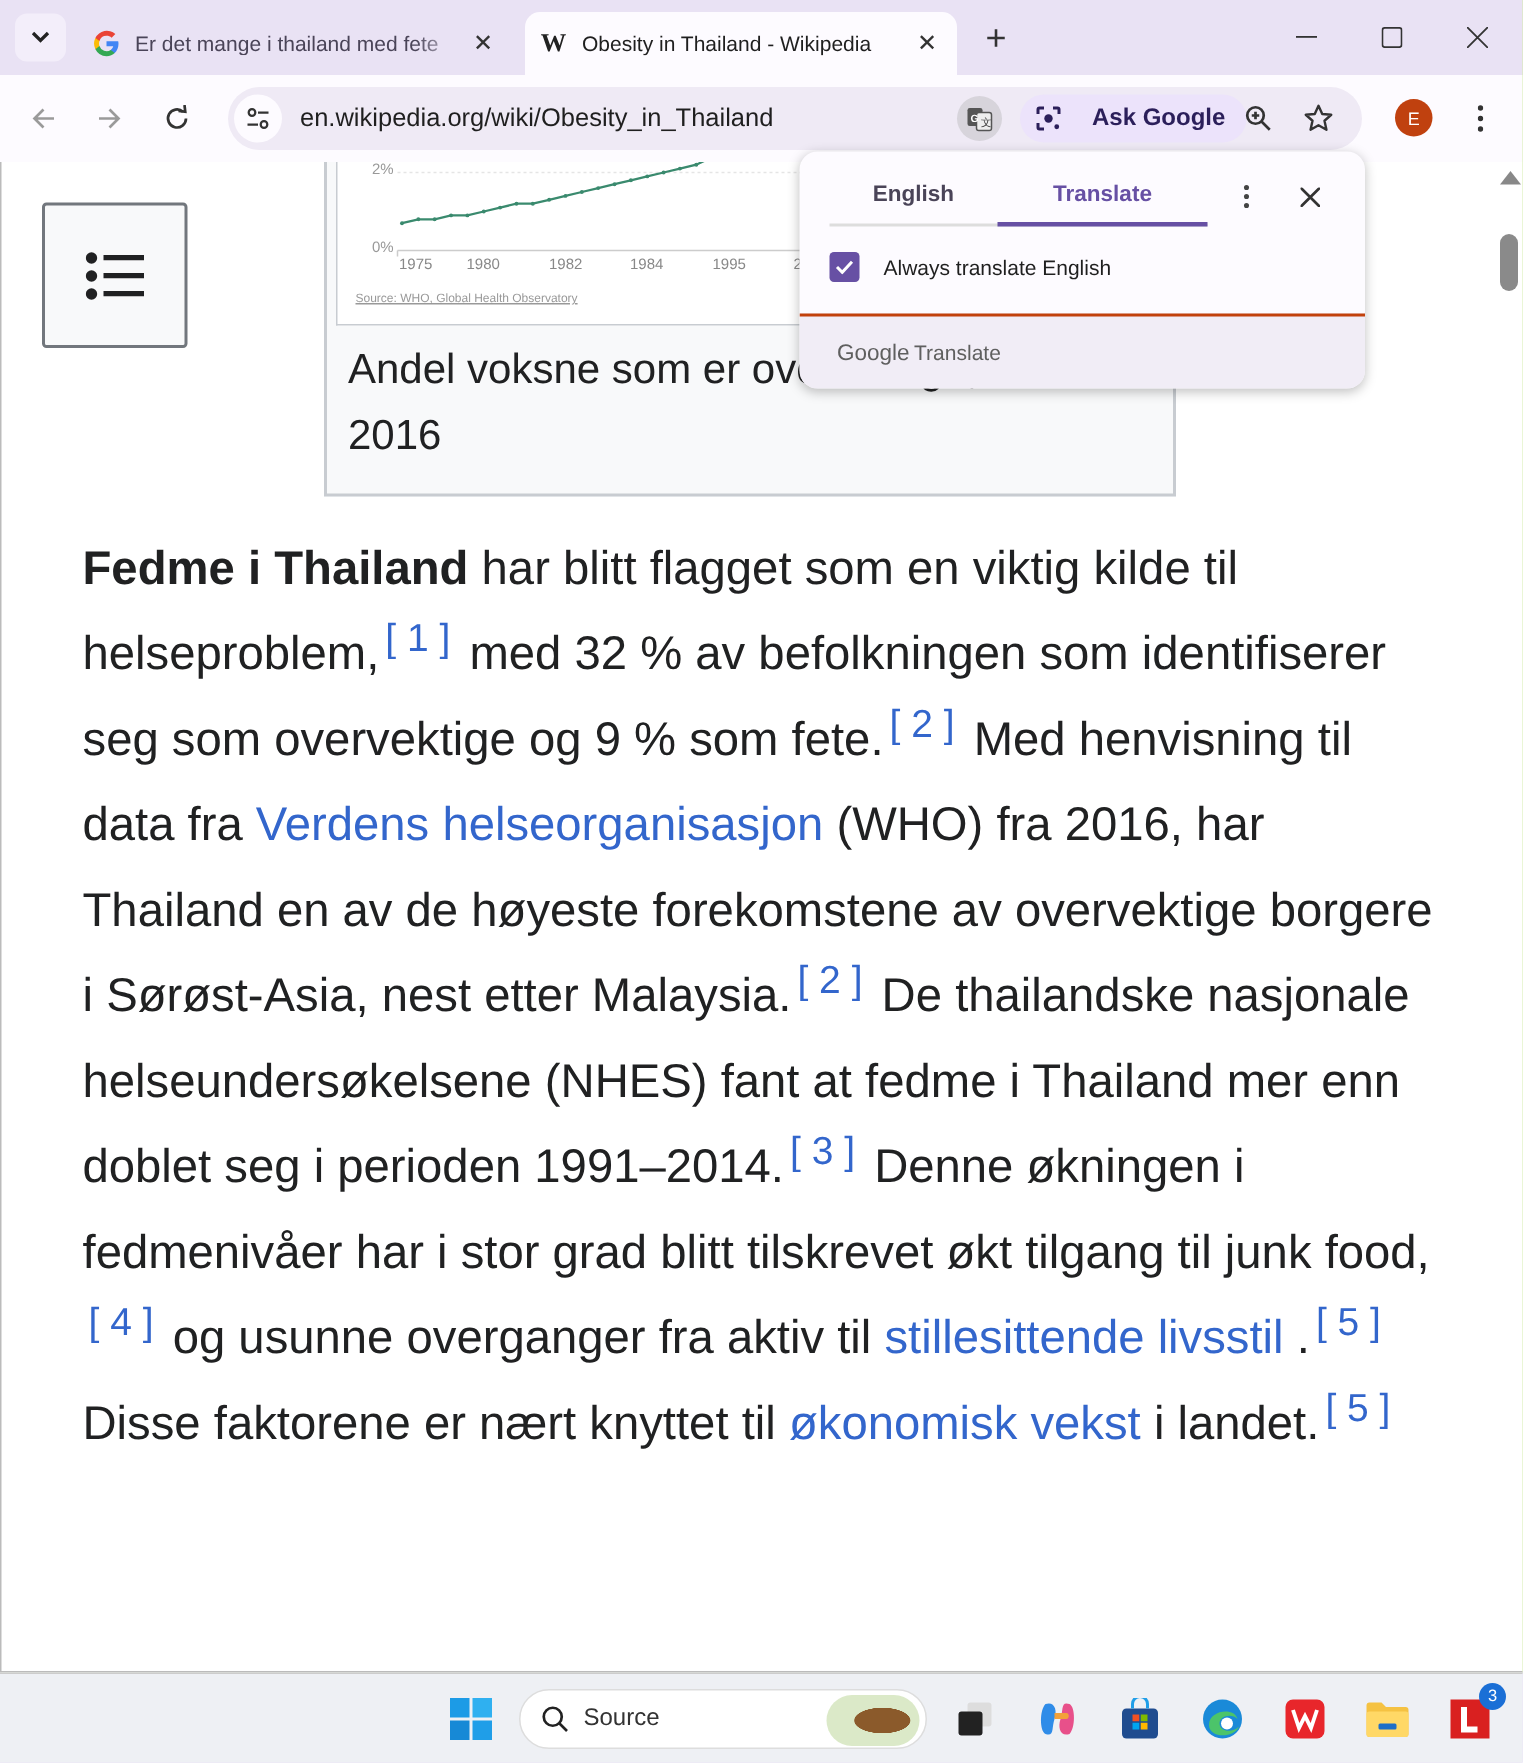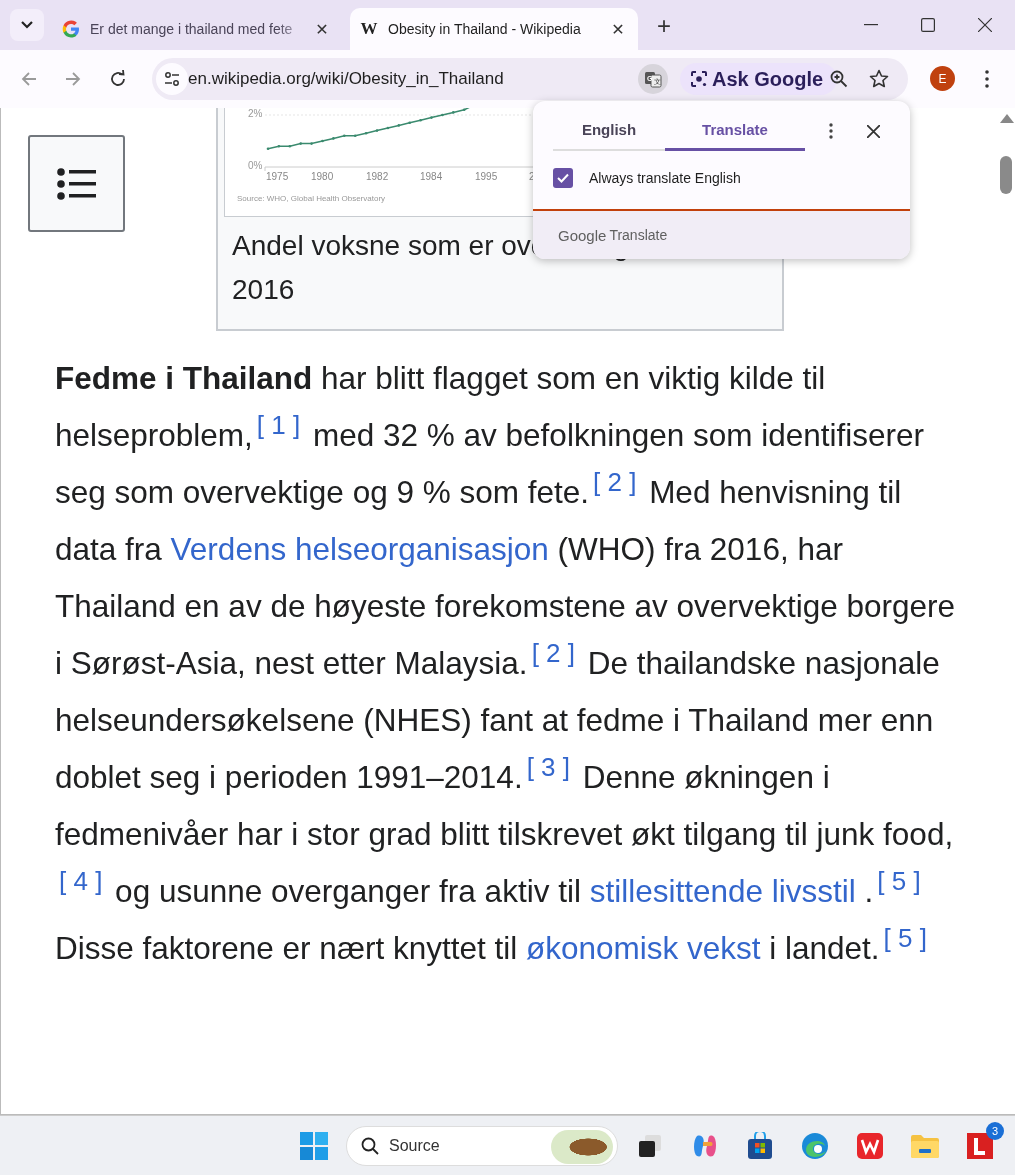--- a/index.html
+++ b/index.html
@@ -15,35 +15,35 @@
   .tab .title { flex: 1; white-space: nowrap; overflow: hidden; }
   .tab.inactive .title { -webkit-mask-image: linear-gradient(90deg, #000 85%, transparent); mask-image: linear-gradient(90deg, #000 85%, transparent); }
   .tab .close { width: 24px; height: 24px; display: flex; align-items: center; justify-content: center; margin-right: 8px; font-size: 16px; color: #333; }
   .newtab { position: absolute; left: 650px; top: 12px; width: 28px; height: 28px; display: flex; align-items: center; justify-content: center; font-size: 24px; color: #333; }
   .winctl { position: absolute; top: 10px; width: 40px; height: 30px; display: flex; align-items: center; justify-content: center; color: #333; }
   
   .toolbar { position: absolute; top: 50px; left: 0; width: 1015px; height: 58px; background: #fdfbff; }
   .navbtn { position: absolute; top: 14px; width: 30px; height: 30px; display: flex; align-items: center; justify-content: center; color: #5f5f5f; font-size: 20px; }
   .omnibox { position: absolute; left: 152px; top: 8px; width: 756px; height: 42px; border-radius: 21px; background: #efeaf5; display: flex; align-items: center; }
   .omnibox .site-info { width: 32px; height: 32px; margin-left: 4px; border-radius: 16px; background: #fdfbff; display: flex; align-items: center; justify-content: center; }
-  .omnibox .url { font-size: 17px; color: #1f1f1f; flex: 1; }
+  .omnibox .url { margin-left: 12px; font-size: 17px; color: #1f1f1f; flex: 1; }
   .omni-translate { position: absolute; left: 486px; top: 6px; width: 30px; height: 30px; border-radius: 15px; background: #d7d4db; display: flex; align-items: center; justify-content: center; }
-  .ask-google { position: absolute; left: 528px; top: 5px; height: 32px; padding: 0 14px 0 10px; border-radius: 16px; background: #ece3fb; display: flex; align-items: center; gap: 4px; font-size: 20px; font-weight: bold; color: #2b1f5a; }
+  .ask-google { position: absolute; left: 528px; top: 5px; height: 32px; padding: 0 14px 0 10px; border-radius: 16px; background: #ece3fb; display: flex; align-items: center; gap: 20px; font-size: 16px; font-weight: bold; color: #2b1f5a; }
   .omni-icon { position: absolute; top: 6px; width: 30px; height: 30px; display: flex; align-items: center; justify-content: center; color: #333; }
   .avatar { position: absolute; left: 930px; top: 16px; width: 25px; height: 25px; border-radius: 50%; background: #c0410f; color: #fff; font-size: 12px; display: flex; align-items: center; justify-content: center; }
   .menu-dots { position: absolute; left: 975px; top: 14px; width: 24px; height: 30px; display: flex; align-items: center; justify-content: center; }
   
   .page { position: absolute; top: 108px; left: 0; width: 1015px; height: 1007px; background: #fff; overflow: hidden; border-left: 1px solid #bbb; border-bottom: 1px solid #bbb; }
   .toc-btn { position: absolute; left: 27px; top: 27px; width: 97px; height: 97px; border: 2px solid #72777d; border-radius: 3px; background: #f8f9fa; display: flex; align-items: center; justify-content: center; }
   .figure { position: absolute; left: 215px; top: -10px; width: 568px; height: 233px; border: 2px solid #c8ccd1; background: #f8f9fa; }
   .chart { position: absolute; left: 6px; top: 0px; width: 555px; height: 117px; background: #fff; border: 1px solid #c8ccd1; border-top: none; }
   .chart svg { position: absolute; left: 0; top: 0; }
   .chart .ytick { position: absolute; font-size: 10px; color: #999; }
   .chart .xtick { position: absolute; font-size: 10px; color: #888; top: 71px; }
-  .chart .source { position: absolute; left: 12px; top: 94px; font-size: 8px; color: #999; }
+  .chart .source { position: absolute; left: 12px; top: 94px; font-size: 8px; color: #999; text-decoration: underline; }
   .caption { position: absolute; left: 14px; top: 124px; width: 540px; font-size: 28px; line-height: 44px; color: #202122; }
   .article { position: absolute; left: 54px; top: 242px; width: 900px; font-size: 31.5px; line-height: 57px; color: #202122; }
   .article b { font-weight: bold; }
   .article a { color: #3366cc; text-decoration: none; }
   .article sup { font-size: 26px; color: #3366cc; vertical-align: 12px; line-height: 0; margin: 0 4px; }
   .scrollbar { position: absolute; right: 0; top: 0; width: 16px; height: 1007px; }
   .scroll-up { position: absolute; left: 1px; top: 6px; width: 0; height: 0; border-left: 7px solid transparent; border-right: 7px solid transparent; border-bottom: 9px solid #888; }
   .scroll-thumb { position: absolute; left: 1px; top: 48px; width: 12px; height: 38px; border-radius: 6px; background: #8a8a8a; }
   
   .popup { position: absolute; left: 533px; top: 101px; width: 377px; height: 158px; background: #fdfbff; border-radius: 12px; box-shadow: 0 2px 8px rgba(0,0,0,0.25); overflow: hidden; }

